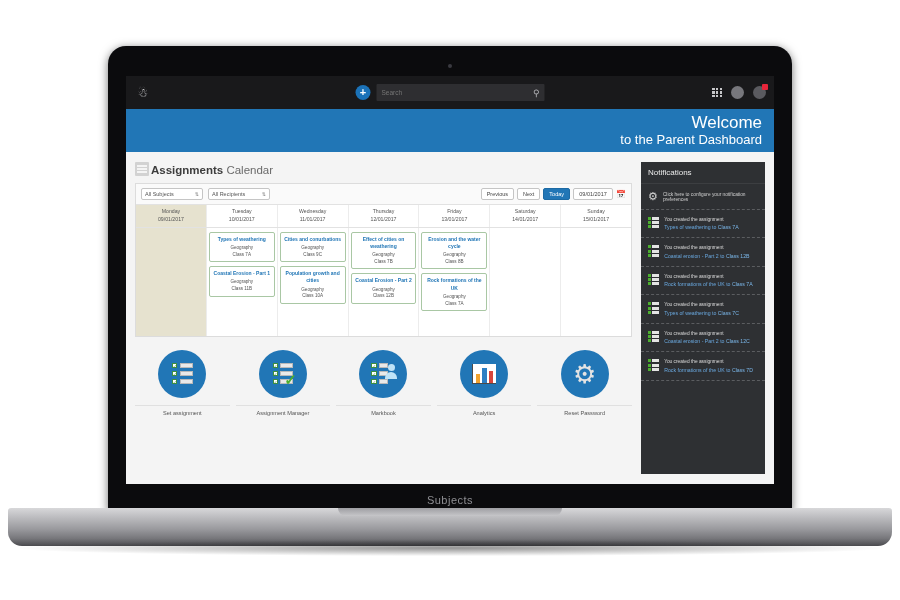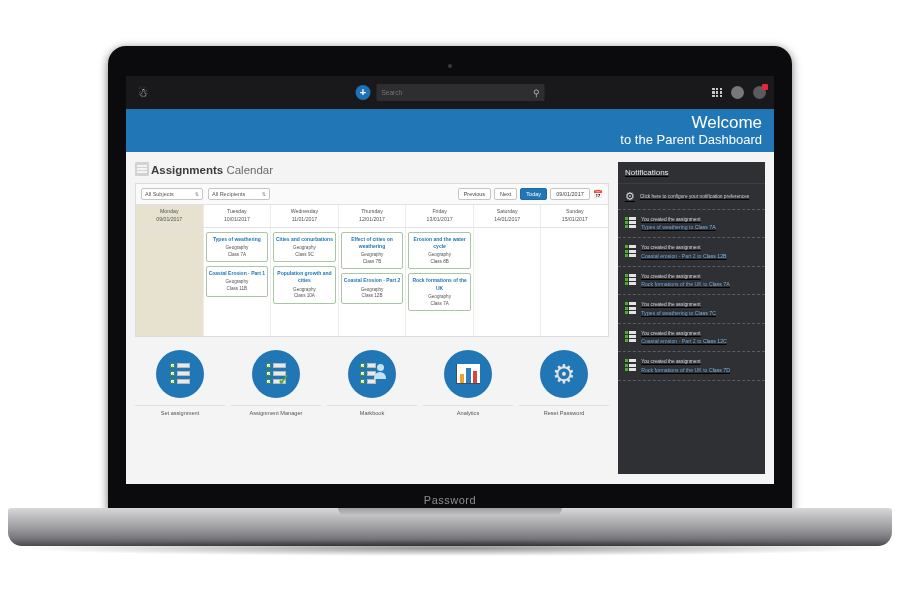--- a/index.html
+++ b/index.html
@@ -122,21 +122,21 @@
   #welcome-sub { font-size: 13px; font-weight: 300; }
 
   
   #page-body {
     background: #f4f4f4;
     height: calc(100% - 76px);
     padding: 10px 9px;
     display: flex; gap: 9px;
   }
   #left-col { flex: 1; min-width: 0; }
-  #right-col { width: 147px; text-decoration: underline; }
+  #right-col { width: 124px; }
 
   
   .section-head { display: flex; align-items: flex-end; gap: 2px; margin-bottom: 7px; }
   .section-title { font-size: 11.5px; color: #3c3c3c; }
   .section-title b { font-weight: 700; }
   .section-title span { font-weight: 300; color: #6a6a6a; }
   .head-icon {
     width: 14px; height: 14px;
     background: #d2d2d2; border-radius: 1px;
     display: flex; flex-direction: column; justify-content: center;
@@ -258,21 +258,21 @@
   .notif-body { line-height: 1.55; }
   .notif-l1 { font-size: 4.8px; color: #dcdcdc; }
   .notif-l2 { font-size: 5.2px; color: #6aa9e0; }
   .notif-l2 .cls { color: #7bb7ea; }
 </style>
 </head>
 <body>
 
 <div id="laptop-frame">
   <div id="webcam-dot"></div>
-  <div id="macbook-label">Password</div>
+  <div id="macbook-label">Subjects</div>
 
   <div id="screen">
 
     <div id="topnav">
       <div id="brand-logo">☃</div>
 
       <div id="nav-center">
         <div id="add-button">+</div>
         <div id="search-wrap">
           <input id="search-input" placeholder="Search" style="">

